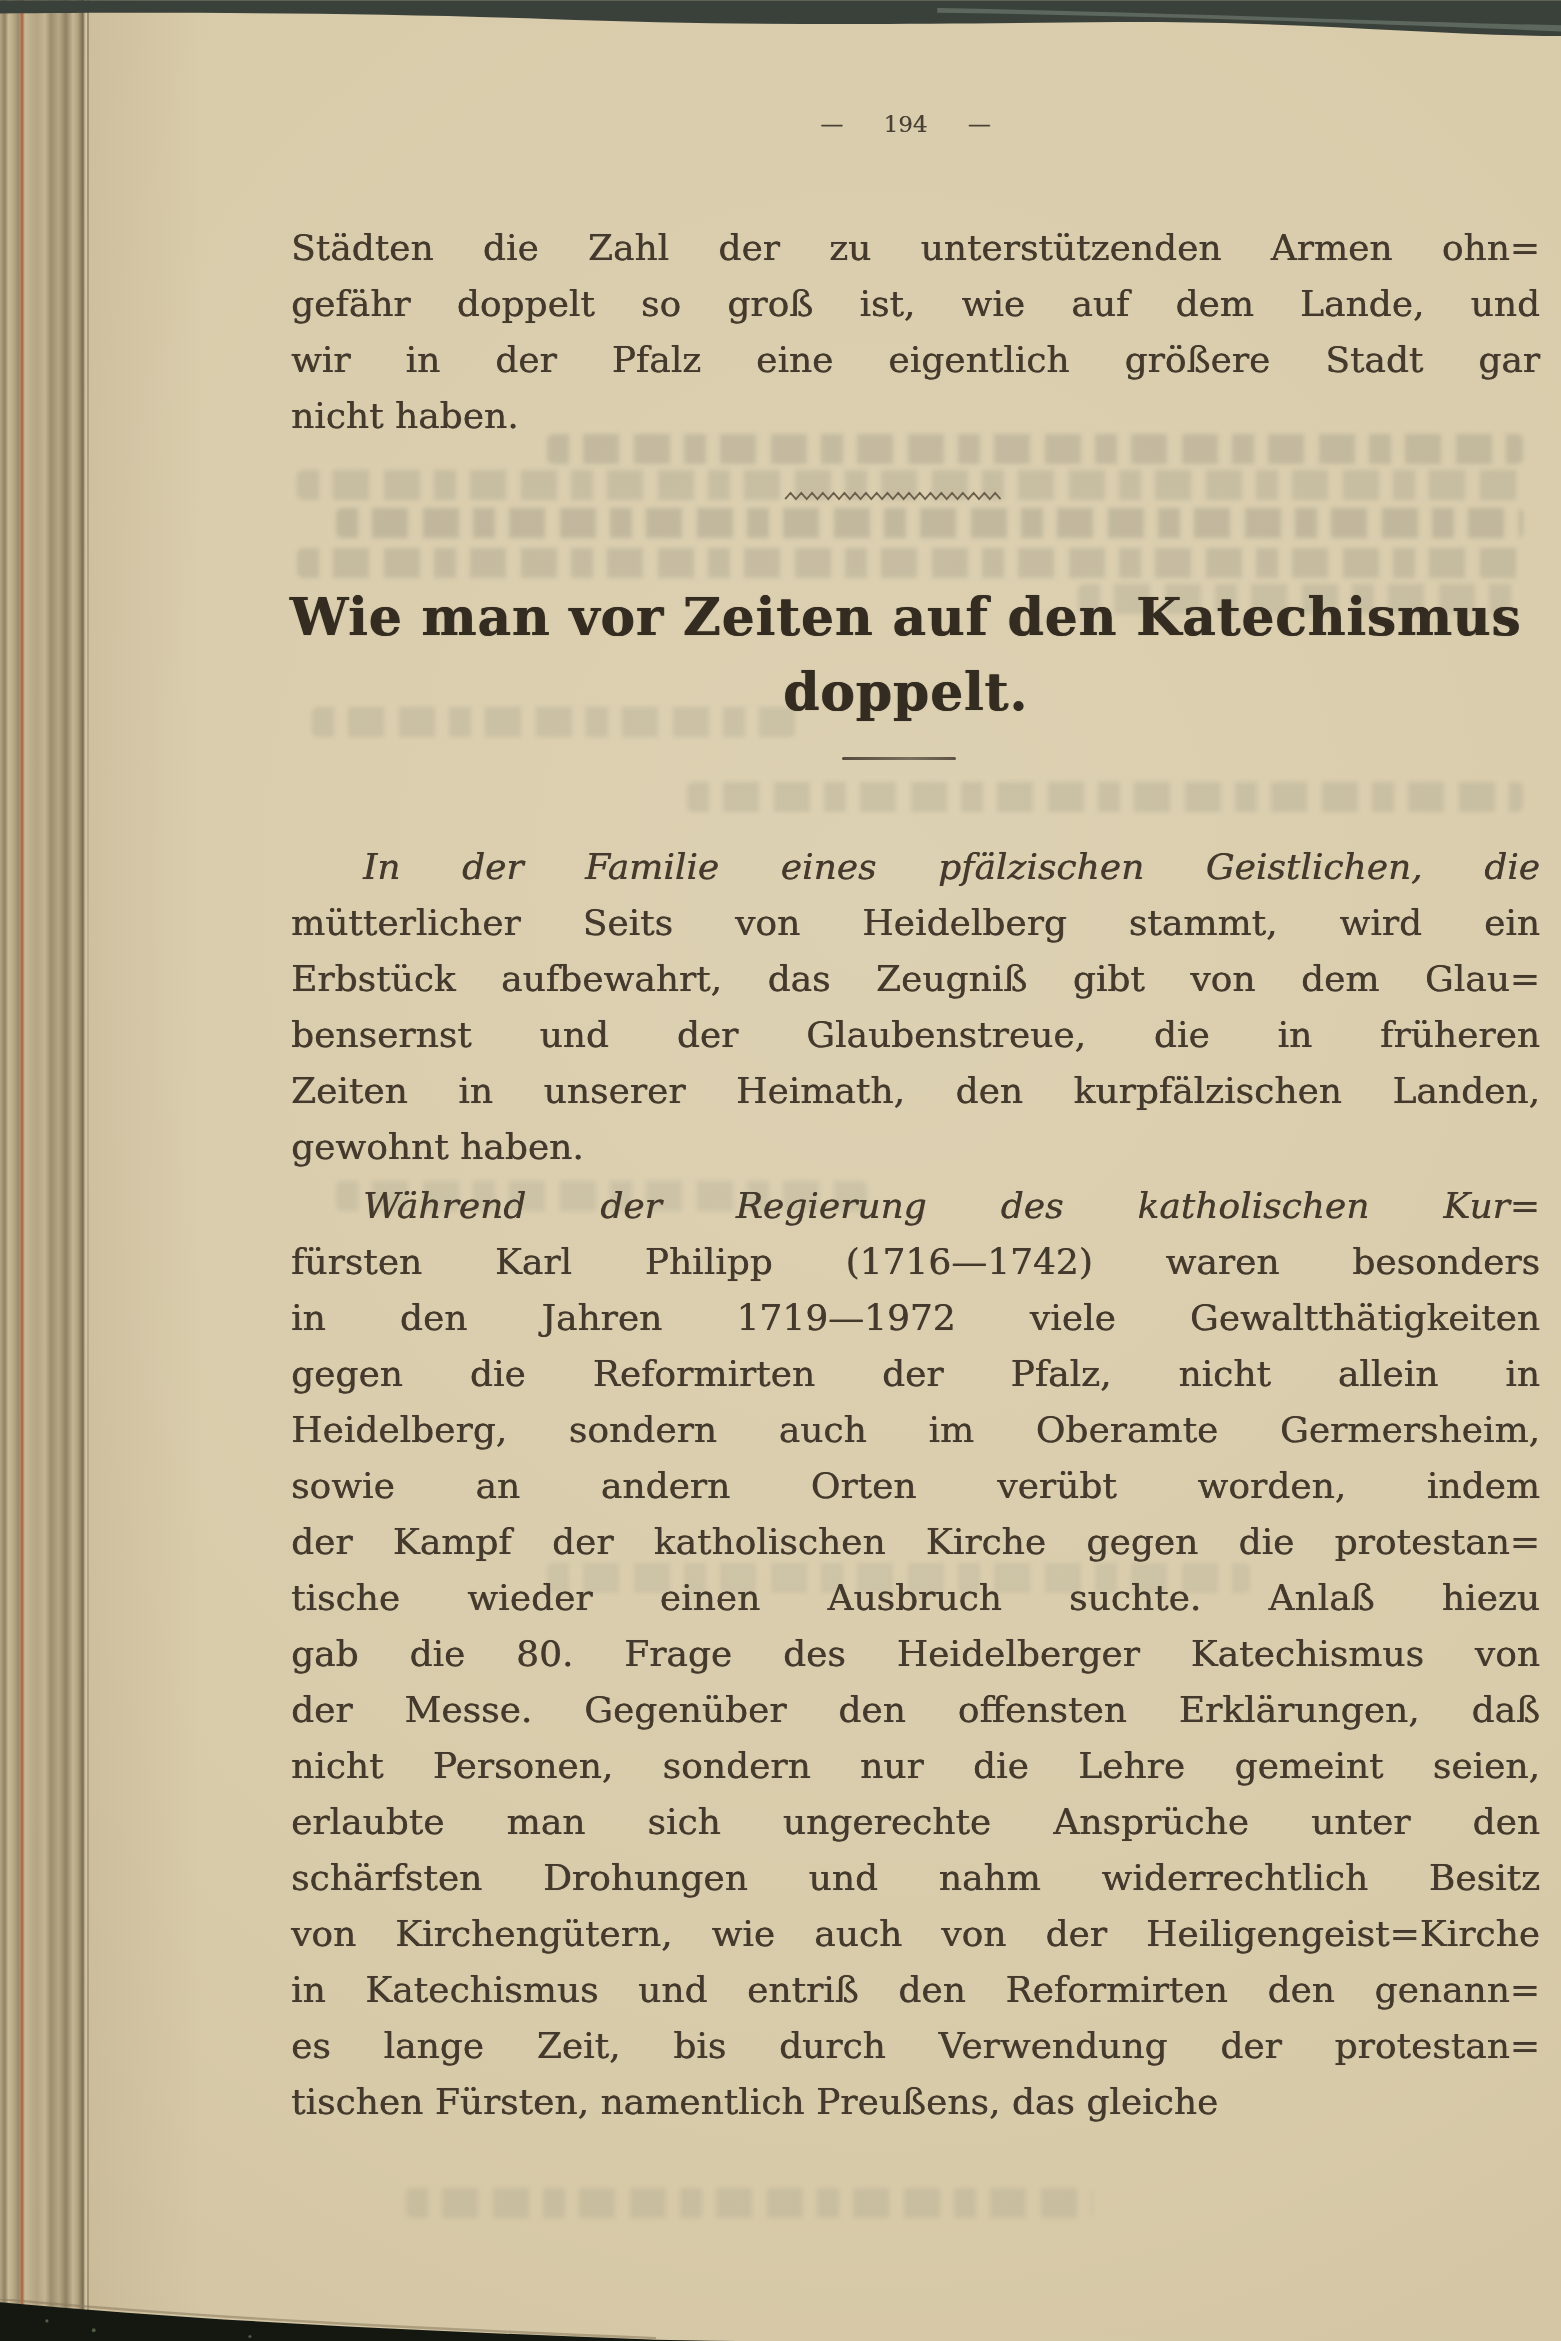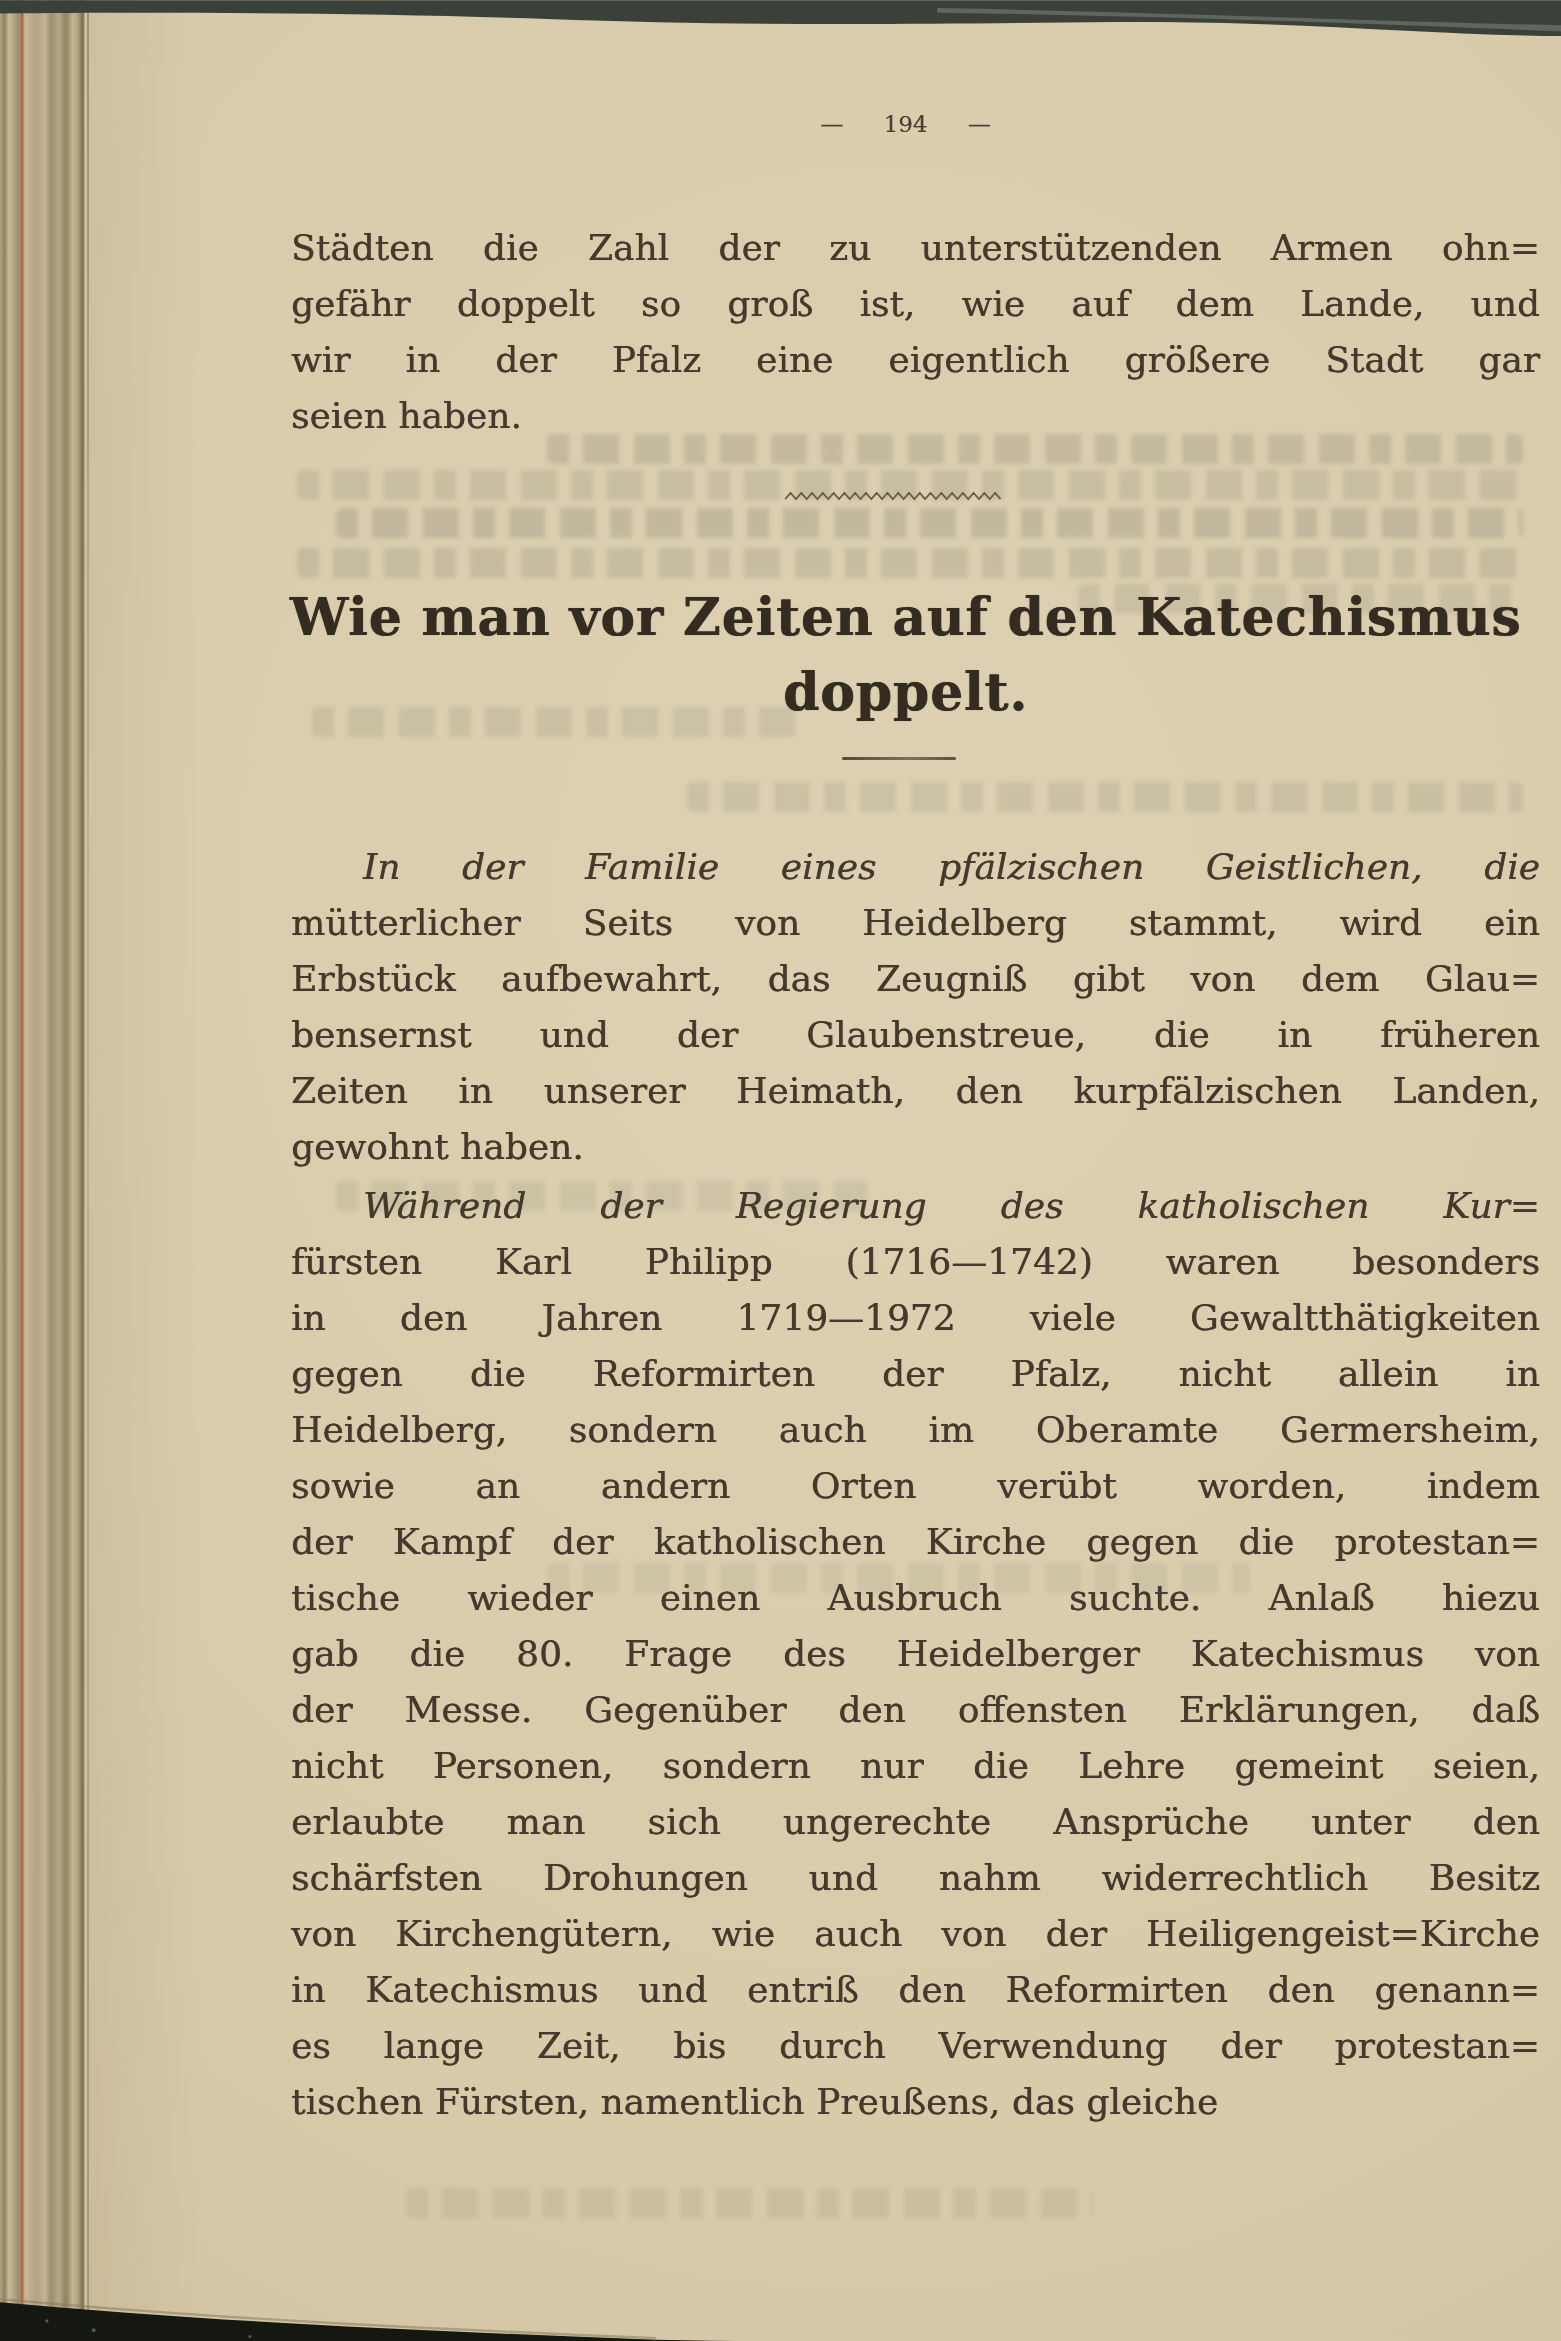--- a/index.html
+++ b/index.html
@@ -74,21 +74,21 @@
   <div class="bleed" style="--o:.12;left:336px;top:1181px;width:531px"></div>
   <div class="bleed" style="--o:.10;left:547px;top:1563px;width:703px"></div>
   <div class="bleed" style="--o:.12;left:406px;top:2188px;width:687px"></div>
 
   <div class="pagenum">— 194 —</div>
 
   <div class="block" style="top:220px">
     <div class="textline">Städten die Zahl der zu unterstützenden Armen ohn=</div>
     <div class="textline">gefähr doppelt so groß ist, wie auf dem Lande, und</div>
     <div class="textline">wir in der Pfalz eine eigentlich größere Stadt gar</div>
-    <div class="textline lastline">seien haben.</div>
+    <div class="textline lastline">nicht haben.</div>
   </div>
 
   <svg class="squiggle" width="234" height="20" viewBox="0 0 300 26">
     <path d="M2,17 l7,-8 l7,8 l7,-8 l7,8 l7,-8 l7,8 l7,-8 l7,8 l7,-8 l7,8 l7,-8 l7,8 l7,-8 l7,8 l7,-8 l7,8 l7,-8 l7,8 l7,-8 l7,8 l7,-8 l7,8 l7,-8 l7,8 l7,-8 l7,8 l7,-8 l7,8 l7,-8 l7,8 l7,-8 l7,8 l7,-8 l7,8 l7,-8 l7,8 l7,-8 l7,8 l7,-8 l7,8" fill="none" stroke="#6b5e4b" stroke-width="2.3"></path>
   </svg>
 
   <div class="heading">
     <div>Wie man vor Zeiten auf den Katechismus</div>
     <div>doppelt.</div>
   </div>

